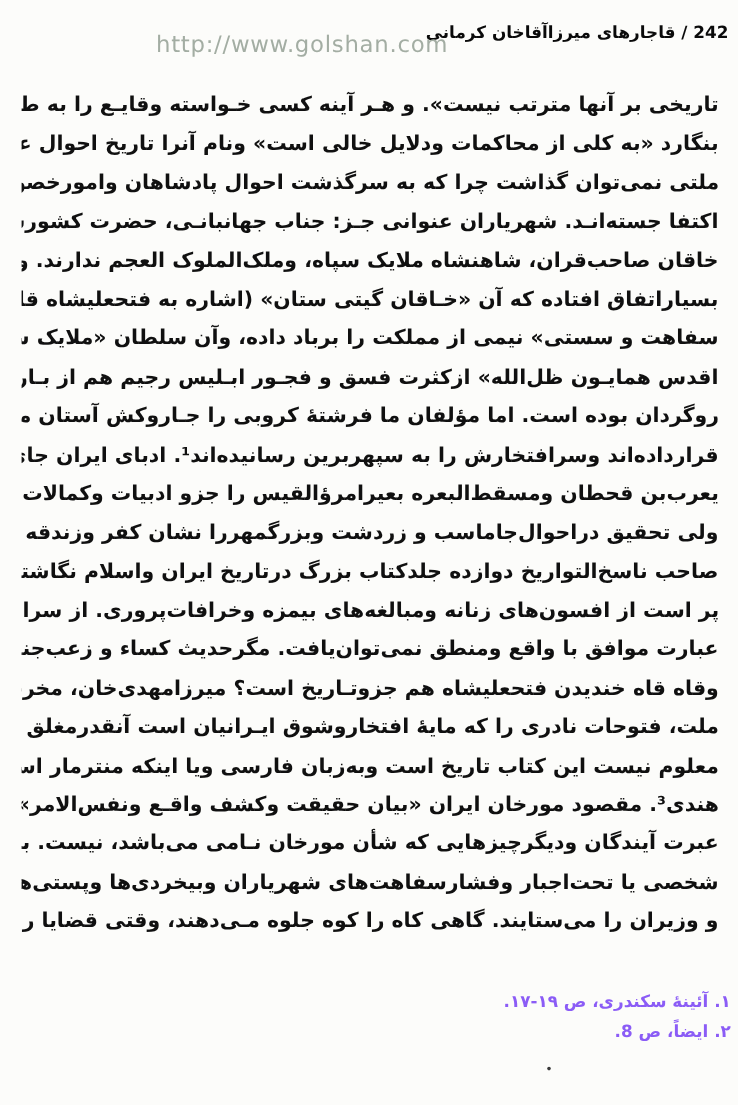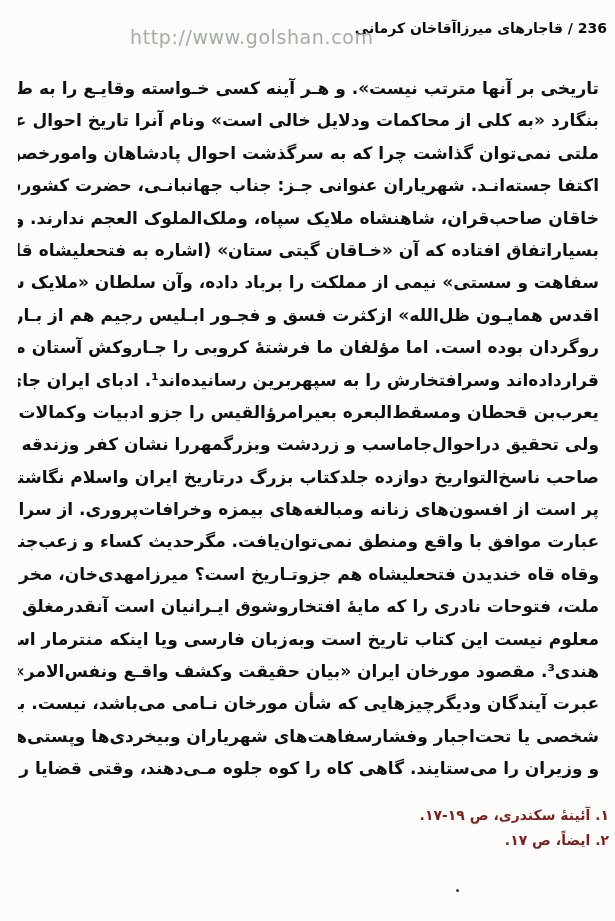--- a/index.html
+++ b/index.html
@@ -47,26 +47,26 @@
   .line {
     height: 32.4px;
     line-height: 32.4px;
     overflow: hidden;
     text-align: justify;
     text-align-last: justify;
     white-space: nowrap;
   }
   .footnotes {
     position: absolute;
-    top: 803px;
+    top: 823px;
     right: 6px;
     direction: rtl;
     font-size: 14px;
     font-weight: bold;
-    color: #7f1d1d;
+    color: #8b5cf6;
   }
   .footnote {
     line-height: 25px;
     text-align: right;
   }
   .scan-dot {
     position: absolute;
     left: 456px;
     top: 889px;
     width: 3px;
@@ -74,21 +74,21 @@
     border-radius: 50%;
     background: #3a3a3a;
   }
 </style>
 </head>
 <body>
 
 <div class="page" dir="rtl">
 
   <div class="running-header">
-    <span>236</span><span> / </span><span>قاجار‌های میرزاآقاخان کرمانی</span>
+    <span>242</span><span> / </span><span>قاجار‌های میرزاآقاخان کرمانی</span>
   </div>
 
   <div class="watermark">http://www.golshan.com</div>
 
   <div class="body-text">
     <div class="line">تاریخی بر آنها مترتب نیست». و هـر آینه کسی خـواسته وقایـع را به طورساده</div>
     <div class="line">بنگارد «به کلی از محاکمات ودلایل خالی است» ونام آنرا تاریخ احوال عمومی</div>
     <div class="line">ملتی نمی‌توان گذاشت چرا که به سرگذشت احوال پادشاهان وامورخصوصی آنان</div>
     <div class="line">اکتفا جسته‌انـد. شهریاران عنوانی جـز: جناب جهانبانـی، حضرت کشورستانی،</div>
     <div class="line">خاقان صاحب‌قران، شاهنشاه ملایک سپاه، وملک‌الملوک العجم ندارند. وحال آنکه</div>
@@ -106,18 +106,18 @@
     <div class="line">ملت، فتوحات نادری را که مایهٔ افتخاروشوق ایـرانیان است آنقدرمغلق نوشته که</div>
     <div class="line">معلوم نیست این کتاب تاریخ است وبه‌زبان فارسی ویا اینکه منترمار است وبه‌زبان</div>
     <div class="line">هندی³. مقصود مورخان ایران «بیان حقیقت وکشف واقـع ونفس‌الامر» وانتباه و</div>
     <div class="line">عبرت آیندگان ودیگرچیزهایی که شأن مورخان نـامی می‌باشد، نیست. به اغراض</div>
     <div class="line">شخصی یا تحت‌اجبار وفشارسفاهت‌های شهریاران وبیخردی‌ها وپستی‌هـای حکام</div>
     <div class="line">و وزیران را می‌ستایند. گاهی کاه را کوه جلوه مـی‌دهند، وقتی قضایا را وارون</div>
   </div>
 
   <div class="footnotes">
     <div class="footnote">۱. آئینهٔ سکندری، ص ۱۹-۱۷.</div>
-    <div class="footnote">۲. ایضاً، ص ۱۷.</div>
+    <div class="footnote">۲. ایضاً، ص 8.</div>
   </div>
 
   <div class="scan-dot"></div>
 
 </div>
 
 </body></html>

